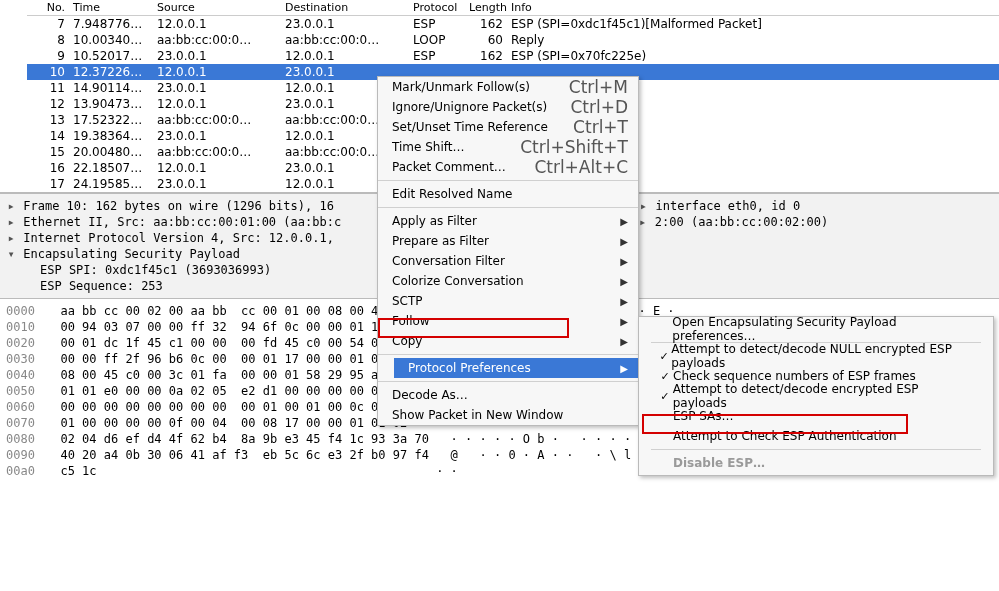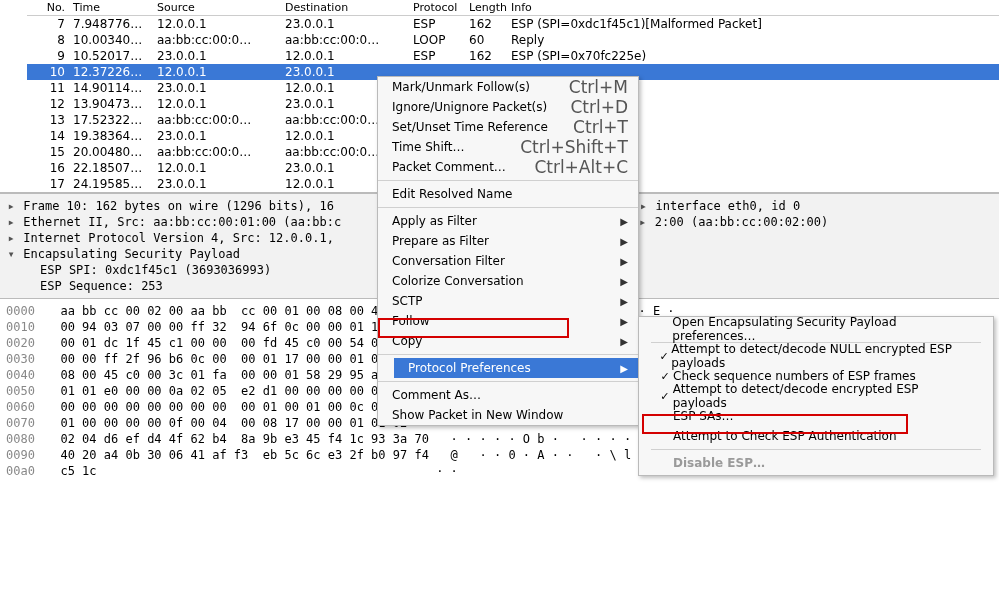--- a/index.html
+++ b/index.html
@@ -6,21 +6,21 @@
   html, body { width: 999px; height: 591px; overflow: hidden; background: #fff; font-family: "DejaVu Sans", Arial, sans-serif; font-size: 12px; color: #000; }
   .packet-list { border-bottom: 1px solid #bbb; }
   .packet-header, .packet-row { display: flex; align-items: center; height: 16px; white-space: nowrap; margin-left: 27px; }
   .packet-header { background: #fff; border-bottom: 1px solid #ccc; font-size: 11px; color: #000; }
   .packet-header .col, .packet-row .col { overflow: hidden; text-overflow: clip; padding: 0 4px; }
   .col-no { width: 42px; text-align: right; }
   .col-time { width: 84px; }
   .col-src { width: 128px; }
   .col-dst { width: 128px; }
   .col-proto { width: 56px; }
-  .col-len { width: 42px; text-align: left; }
+  .col-len { width: 42px; text-align: right; }
   .col-info { flex: 1; }
   .packet-row { font-family: "DejaVu Sans", Arial, sans-serif; font-size: 12px; }
   .packet-row.selected { background: #3a78d6; color: #fff; }
   .details { background: #f2f2f2; padding: 4px 6px; font-family: "DejaVu Sans Mono", monospace; font-size: 12px; line-height: 16px; border-top: 1px solid #bbb; border-bottom: 1px solid #bbb; }
   .details .line { white-space: nowrap; }
   .tri { display: inline-block; width: 10px; text-align: center; color: #555; }
   .hexpane { font-family: "DejaVu Sans Mono", monospace; font-size: 12px; line-height: 16px; padding: 4px 6px; white-space: pre; }
   .hexpane .offset { color: #888; display: inline-block; width: 40px; }
   .context-menu { position: absolute; left: 377px; top: 76px; width: 262px; background: #f7f7f7; border: 1px solid #bababa; box-shadow: 2px 2px 4px rgba(0,0,0,0.25); font-size: 12px; color: #000; z-index: 10; }
   .context-menu .item { display: flex; align-items: center; height: 20px; padding: 0 10px 0 14px; cursor: default; }
@@ -240,21 +240,21 @@
       <span class="label">Copy</span>
       <span class="arrow">▶</span>
     </div>
     <div class="item sep"></div>
     <div class="item highlight">
       <span class="label">Protocol Preferences</span>
       <span class="arrow">▶</span>
     </div>
     <div class="item sep"></div>
     <div class="item">
-      <span class="label">Comment As…</span>
+      <span class="label">Decode As…</span>
     </div>
     <div class="item">
       <span class="label">Show Packet in New Window</span>
     </div>
   </div>
 
 <div class="redbox" style="left:378px; top:318px; width:191px; height:20px;"></div>
 <div class="redbox" style="left:642px; top:414px; width:266px; height:20px;"></div>
 
 <div class="submenu">

